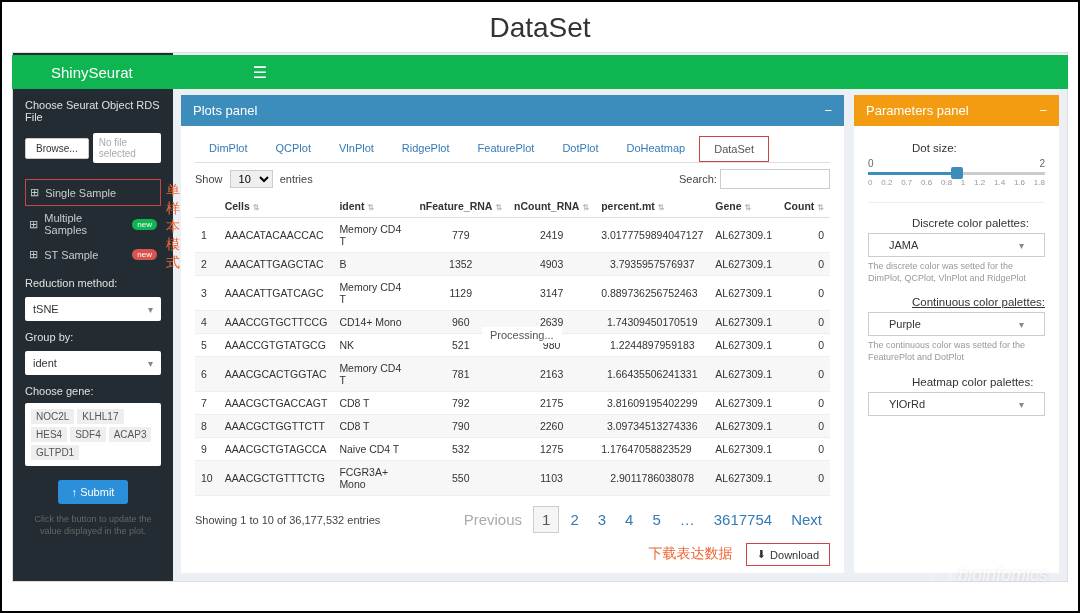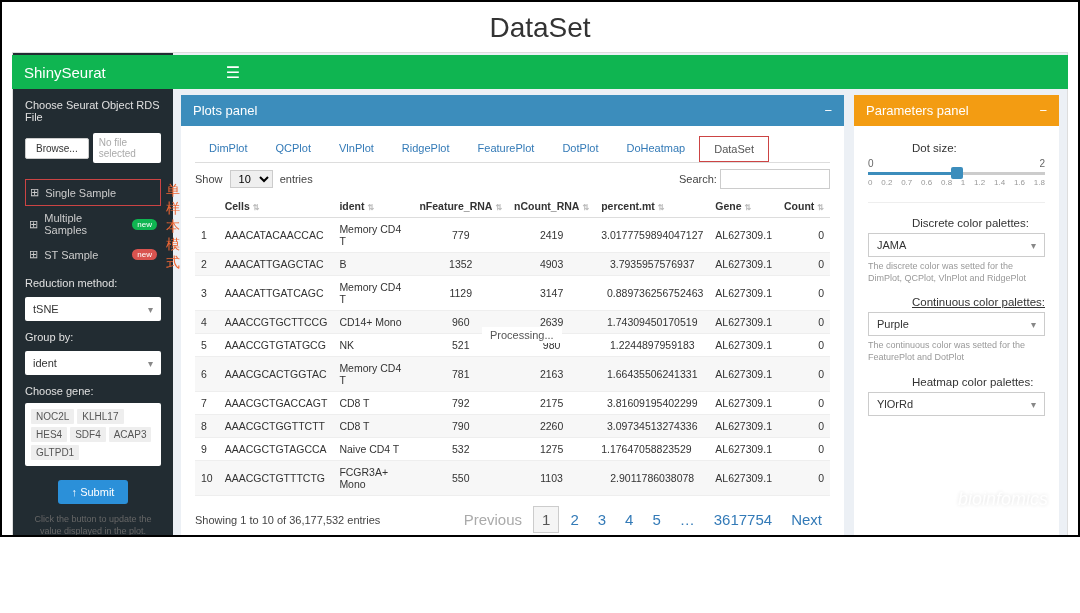--- a/index.html
+++ b/index.html
@@ -1,39 +1,39 @@
 <!DOCTYPE html>
 <html><head>
   <meta charset="utf-8">
   <style>
     * { box-sizing: border-box; margin: 0; padding: 0; }
     body { font-family: -apple-system, BlinkMacSystemFont, "Segoe UI", Arial, sans-serif; background: #fff; font-size: 12px; }
-    .outer { border: 2px solid #000; width: 1080px; height: 537px; position: relative; overflow: hidden; }
+    .outer { border: 2px solid #000; width: 1080px; height: 613px; position: relative; overflow: hidden; }
     .page-title { text-align: center; font-size: 28px; padding: 10px 0 8px; font-weight: 400; color: #333; }
     .app { display: flex; margin: 0 10px; height: 530px; border: 1px solid #ddd; }
-    .topbar { background: #0fb551; color: #fff; height: 34px; display: flex; align-items: center; padding: 0 0; position: absolute; top: 53px; left: 10px; right: 10px; z-index: 2; }
+    .topbar { background: #0fb551; color: #fff; height: 34px; display: flex; align-items: center; padding: 0 27px; position: absolute; top: 53px; left: 10px; right: 10px; z-index: 2; }
     .brand { font-size: 15px; font-weight: 400; padding-left: 12px; }
     .hamburger { margin-left: 120px; font-size: 16px; }
     .sidebar { width: 160px; background: #222c32; color: #ccc; padding: 42px 12px 10px; display: flex; flex-direction: column; gap: 6px; font-size: 11px; }
     .sidebar-label { color: #e0e0e0; font-size: 11px; margin-top: 4px; }
     .file-row { display: flex; align-items: center; gap: 4px; margin-top: 4px; }
     .browse-btn { background: #fff; color: #333; padding: 4px 10px; border-radius: 2px; font-size: 10px; border: 1px solid #ccc; }
     .file-text { background: #fff; color: #aaa; padding: 4px 6px; font-size: 10px; flex: 1; border-radius: 2px; }
     .nav-item { color: #ccc; padding: 6px 4px; display: flex; align-items: center; gap: 6px; font-size: 11px; cursor: pointer; }
     .nav-item.boxed { border: 1.5px solid #c44; position: relative; }
     .red-anno { position: absolute; color: #e63; font-size: 14px; font-family: SimSun, serif; }
     .badge { font-size: 8px; background: #0fb551; color: #fff; padding: 1px 5px; border-radius: 7px; margin-left: auto; }
     .badge.red { background: #d9534f; }
     .select { background: #fff; color: #333; padding: 6px 8px; border-radius: 2px; display: flex; justify-content: space-between; align-items: center; font-size: 11px; margin-top: 2px; }
     .tags-box { background: #fff; border-radius: 2px; padding: 6px; display: flex; flex-wrap: wrap; gap: 3px; }
     .tag { background: #eee; color: #555; padding: 2px 5px; font-size: 10px; border-radius: 1px; }
     .submit-btn { background: #2b90d9; color: #fff; padding: 6px 14px; border-radius: 3px; font-size: 11px; margin: 8px auto 4px; width: fit-content; cursor: pointer; }
     .hint { color: #666; font-size: 9px; text-align: center; line-height: 1.3; }
     .main { flex: 1; background: #ecf0f5; padding: 42px 8px 8px; display: flex; gap: 10px; }
-    .panel { background: #fff; border-radius: 7px; display: flex; flex-direction: column; }
+    .panel { background: #fff; border-radius: 2px; display: flex; flex-direction: column; }
     .panel.plots { flex: 1; }
     .panel.params { width: 205px; }
     .panel-head { padding: 8px 12px; color: #fff; font-size: 13px; display: flex; justify-content: space-between; align-items: center; }
     .plots .panel-head { background: #3c8dbc; }
     .params .panel-head { background: #f39c12; }
     .panel-body { padding: 10px 14px; flex: 1; overflow: hidden; }
     .tabs { display: flex; gap: 0; border-bottom: 1px solid #ddd; font-size: 11px; margin-bottom: 6px; }
     .tab { padding: 6px 14px; color: #337ab7; cursor: pointer; }
     .tab.active { border: 1.5px solid #c44; color: #555; }
     .table-controls { display: flex; justify-content: space-between; align-items: center; font-size: 11px; color: #444; margin: 2px 0 6px; }
@@ -53,21 +53,21 @@
     .download-row { text-align: right; margin-top: 6px; position: relative; }
     .download-btn { border: 1.5px solid #c44; padding: 4px 10px; font-size: 11px; color: #333; display: inline-flex; align-items: center; gap: 4px; cursor: pointer; }
     .params .panel-body { font-size: 11px; color: #333; }
     .param-label { margin: 6px 0 4px; font-size: 11.5px; padding-left: 44px; }
     .slider-row { position: relative; height: 30px; }
     .slider-track { position: absolute; top: 14px; left: 0; right: 0; height: 3px; background: #ccc; }
     .slider-fill { position: absolute; top: 14px; left: 0; width: 50%; height: 3px; background: #3c8dbc; }
     .slider-thumb { position: absolute; top: 9px; left: 50%; width: 12px; height: 12px; background: #3c8dbc; border-radius: 2px; margin-left: -6px; }
     .slider-end { position: absolute; top: 0; font-size: 10px; color: #666; }
     .slider-ticks { position: absolute; top: 20px; left: 0; right: 0; display: flex; justify-content: space-between; font-size: 8px; color: #999; }
-    .param-select { border: 1px solid #ccc; padding: 5px 8px; display: flex; justify-content: space-between; align-items: center; font-size: 11px; margin-top: 3px; }
+    .param-select { border: 1px solid #ccc; padding: 5px 20px; display: flex; justify-content: space-between; align-items: center; font-size: 11px; margin-top: 3px; }
     .param-hint { font-size: 9px; color: #999; margin-top: 4px; line-height: 1.3; }
     .watermark { position: absolute; right: 30px; bottom: 25px; color: #fff; opacity: .45; font-size: 18px; font-style: italic; display: flex; align-items: center; gap: 6px; text-shadow: 0 0 4px rgba(0,0,0,.3); }
     .wm-circle { width: 22px; height: 22px; border: 2px solid #fff; border-radius: 50%; opacity: .45; }
     .caret::after { content: "▾"; color: #888; font-size: 10px; }
   </style>
 </head>
 <body>
 
 <div class="outer">
   <div class="page-title">DataSet</div>
@@ -190,21 +190,21 @@
                   <td style="text-align: center;">3.7935957576937</td>
                   <td>AL627309.1</td>
                   <td style="text-align: right;">0</td>
                 </tr>
                 <tr>
                   <td>3</td>
                   <td>AAACATTGATCAGC</td>
                   <td>Memory CD4 T</td>
                   <td style="text-align: center;">1129</td>
                   <td style="text-align: center;">3147</td>
-                  <td style="text-align: right;">0.889736256752463</td>
+                  <td style="text-align: left;">0.889736256752463</td>
                   <td>AL627309.1</td>
                   <td style="text-align: right;">0</td>
                 </tr>
                 <tr>
                   <td>4</td>
                   <td>AAACCGTGCTTCCG</td>
                   <td>CD14+ Mono</td>
                   <td style="text-align: center;">960</td>
                   <td style="text-align: center;">2639</td>
                   <td style="text-align: center;">1.74309450170519</td>

